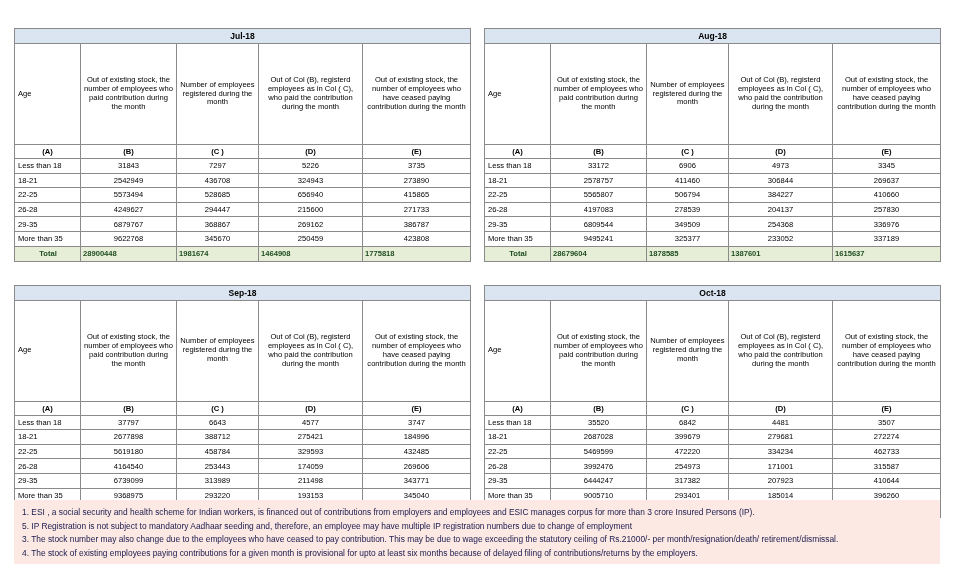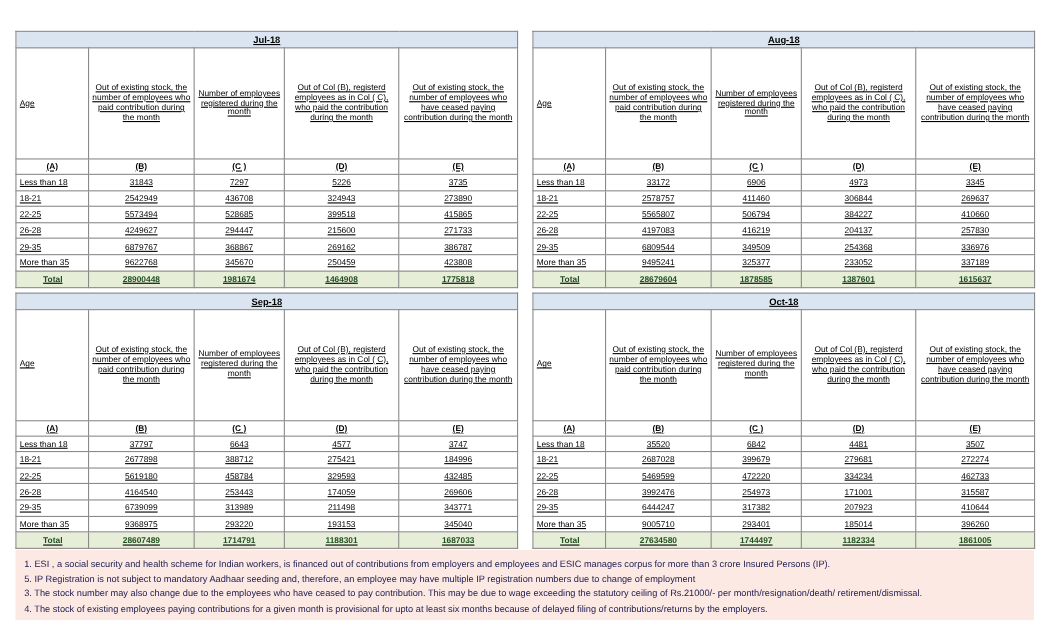--- a/index.html
+++ b/index.html
@@ -21,22 +21,21 @@
     padding: 0;
     box-sizing: border-box;
   }
   .grid {
     position: absolute;
     left: 14px;
     top: 28px;
     width: 926px;
     display: flex;
     flex-wrap: wrap;
-    gap: 4px 14px;
-    text-decoration: underline;
+    gap: 23px 14px;
   }
   .tbl-wrap {
     width: 456px;
   }
   table.t {
     border-collapse: collapse;
     width: 456px;
     table-layout: fixed;
     font-size: 8px;
   }
@@ -94,21 +93,21 @@
     font-weight: bold;
     height: 12px;
     background: #e6eed8;
     color: #1f4e1f;
   }
   .total-row td.age-cell {
     text-align: center;
     padding-left: 3px;
   }
   .total-row td.num {
-    text-align: center;
+    text-align: left;
   }
   .notes {
     position: absolute;
     left: 14px;
     top: 500px;
     width: 926px;
     background: #fce9e3;
     padding: 6px 8px 8px 8px;
     box-sizing: border-box;
     font-size: 8.4px;
@@ -170,21 +169,21 @@
           <td class="age-cell">18-21</td>
           <td class="num">2542949</td>
           <td class="num">436708</td>
           <td class="num">324943</td>
           <td class="num">273890</td>
         </tr>
         <tr class="data-row">
           <td class="age-cell">22-25</td>
           <td class="num">5573494</td>
           <td class="num">528685</td>
-          <td class="num">399518</td>
+          <td class="num">656940</td>
           <td class="num">415865</td>
         </tr>
         <tr class="data-row">
           <td class="age-cell">26-28</td>
           <td class="num">4249627</td>
           <td class="num">294447</td>
           <td class="num">215600</td>
           <td class="num">271733</td>
         </tr>
         <tr class="data-row">
@@ -256,21 +255,21 @@
         <tr class="data-row">
           <td class="age-cell">22-25</td>
           <td class="num">5565807</td>
           <td class="num">506794</td>
           <td class="num">384227</td>
           <td class="num">410660</td>
         </tr>
         <tr class="data-row">
           <td class="age-cell">26-28</td>
           <td class="num">4197083</td>
-          <td class="num">416219</td>
+          <td class="num">278539</td>
           <td class="num">204137</td>
           <td class="num">257830</td>
         </tr>
         <tr class="data-row">
           <td class="age-cell">29-35</td>
           <td class="num">6809544</td>
           <td class="num">349509</td>
           <td class="num">254368</td>
           <td class="num">336976</td>
         </tr>

